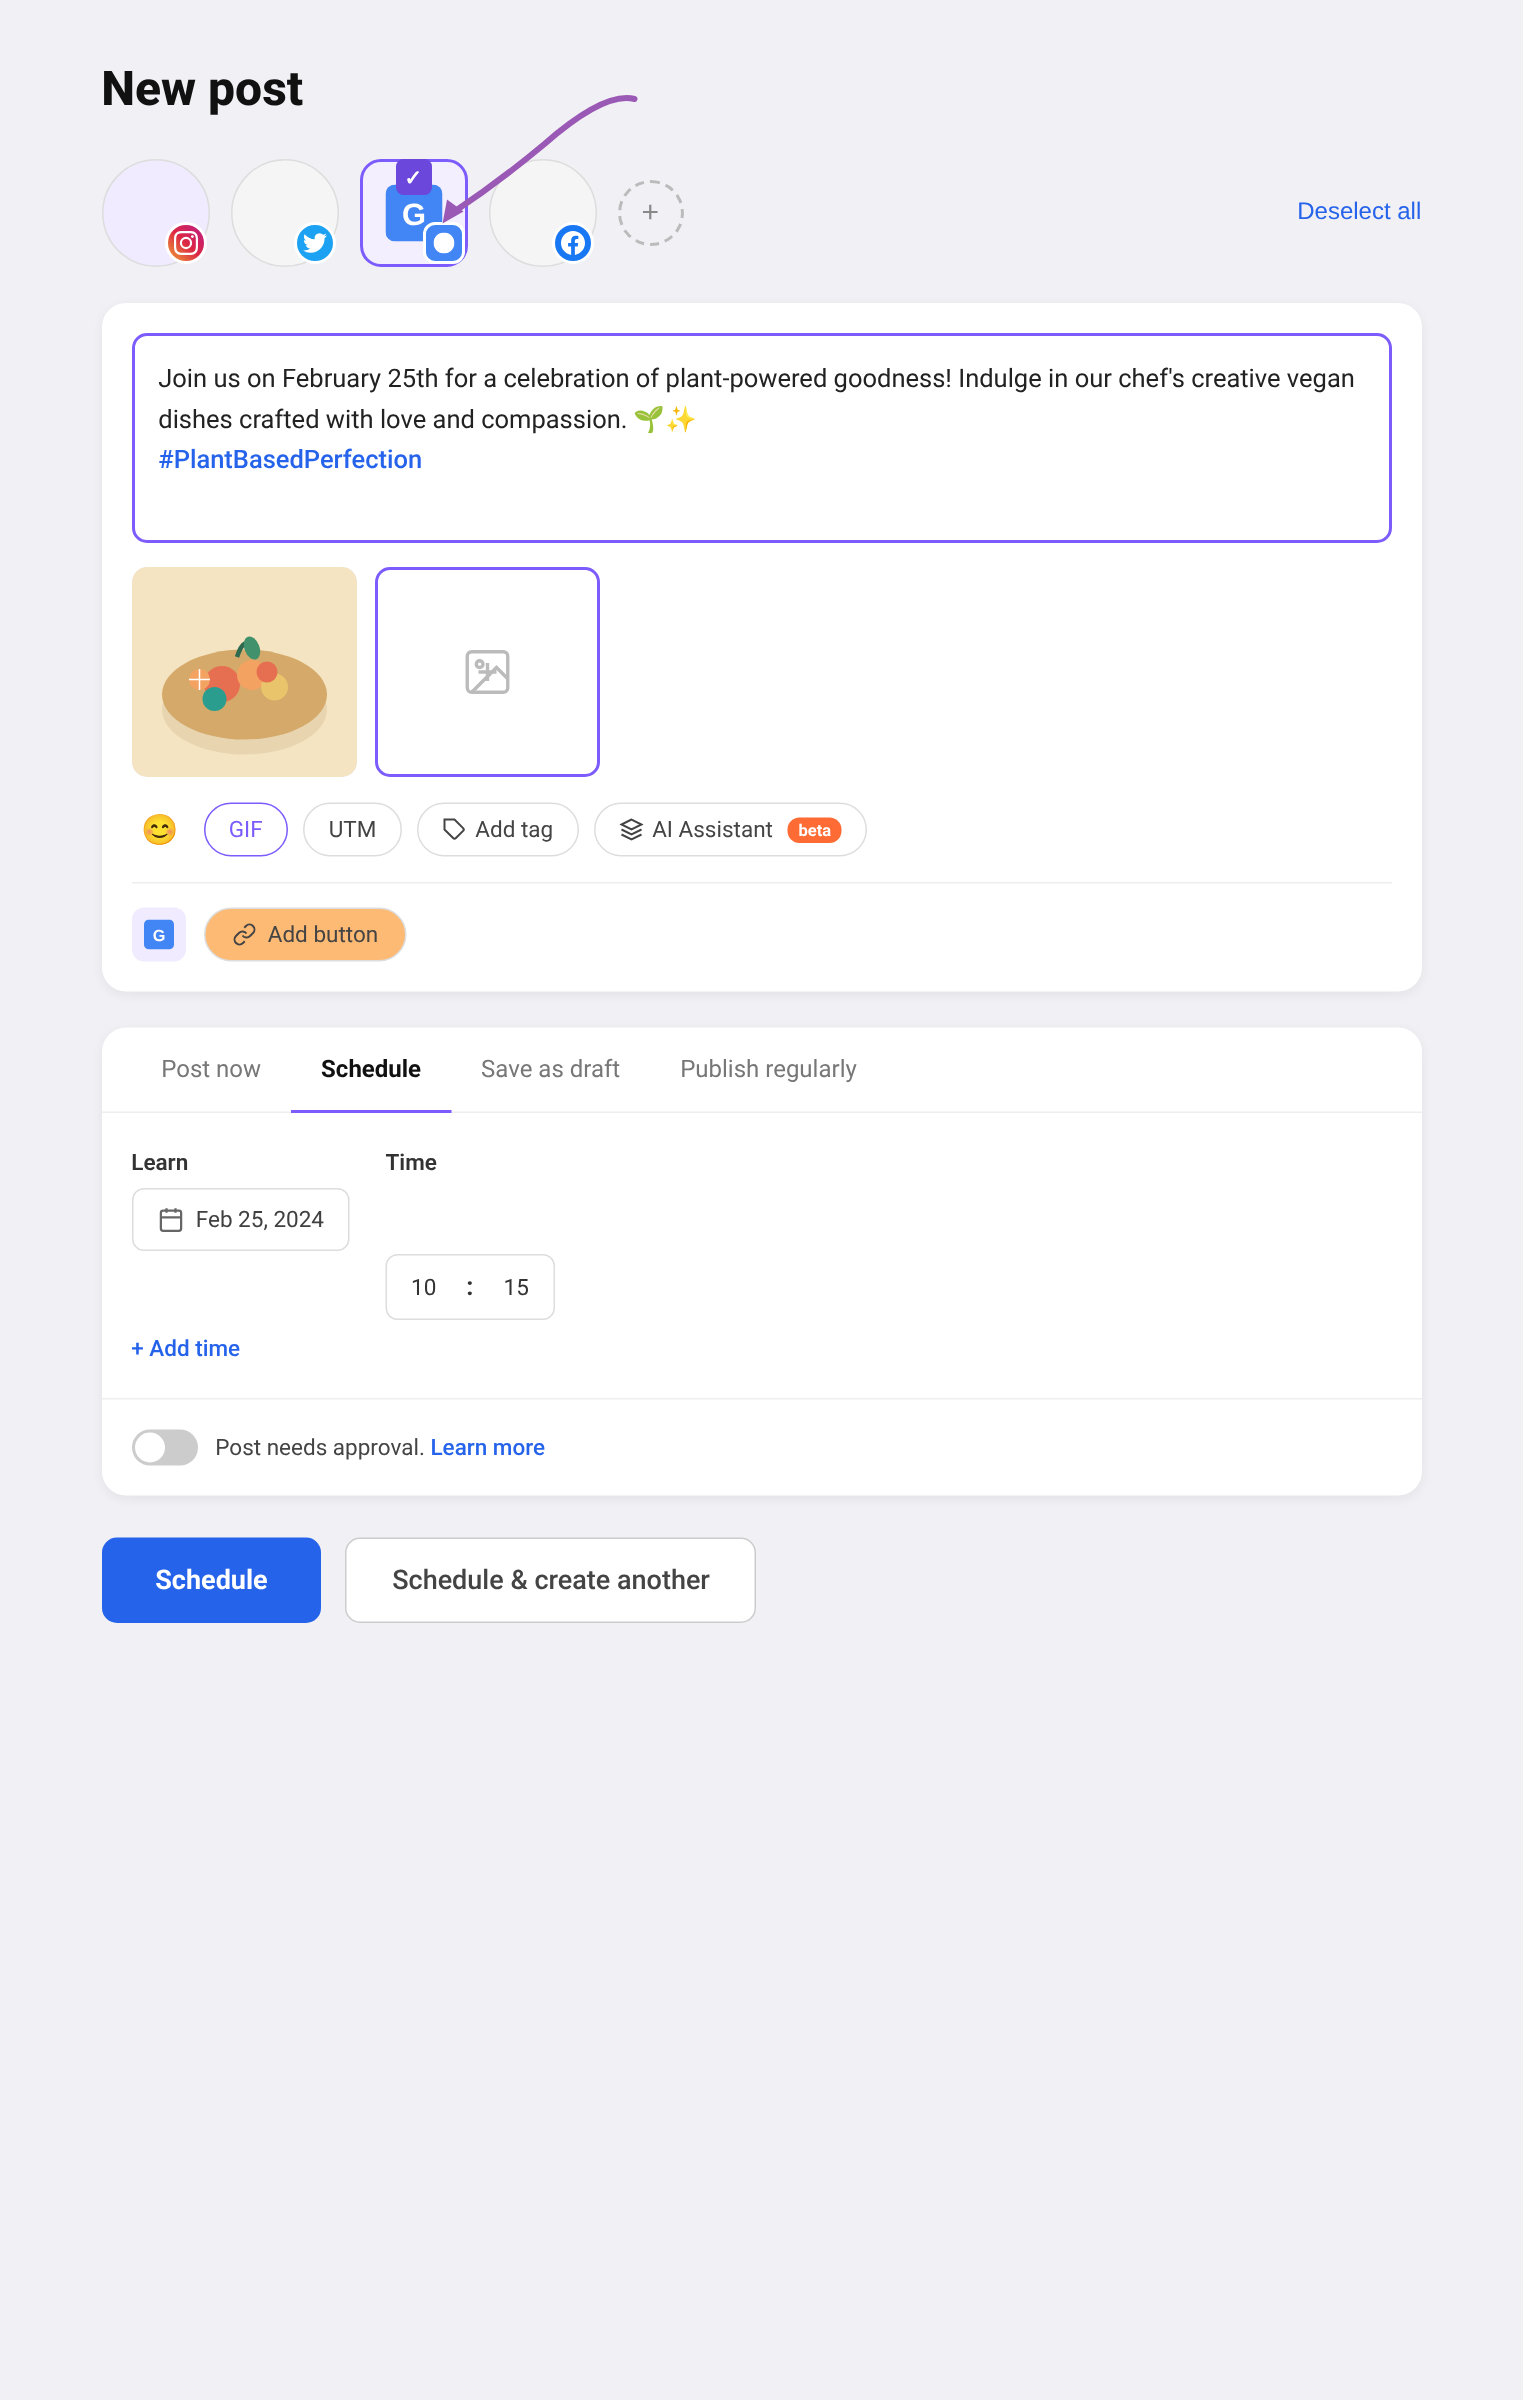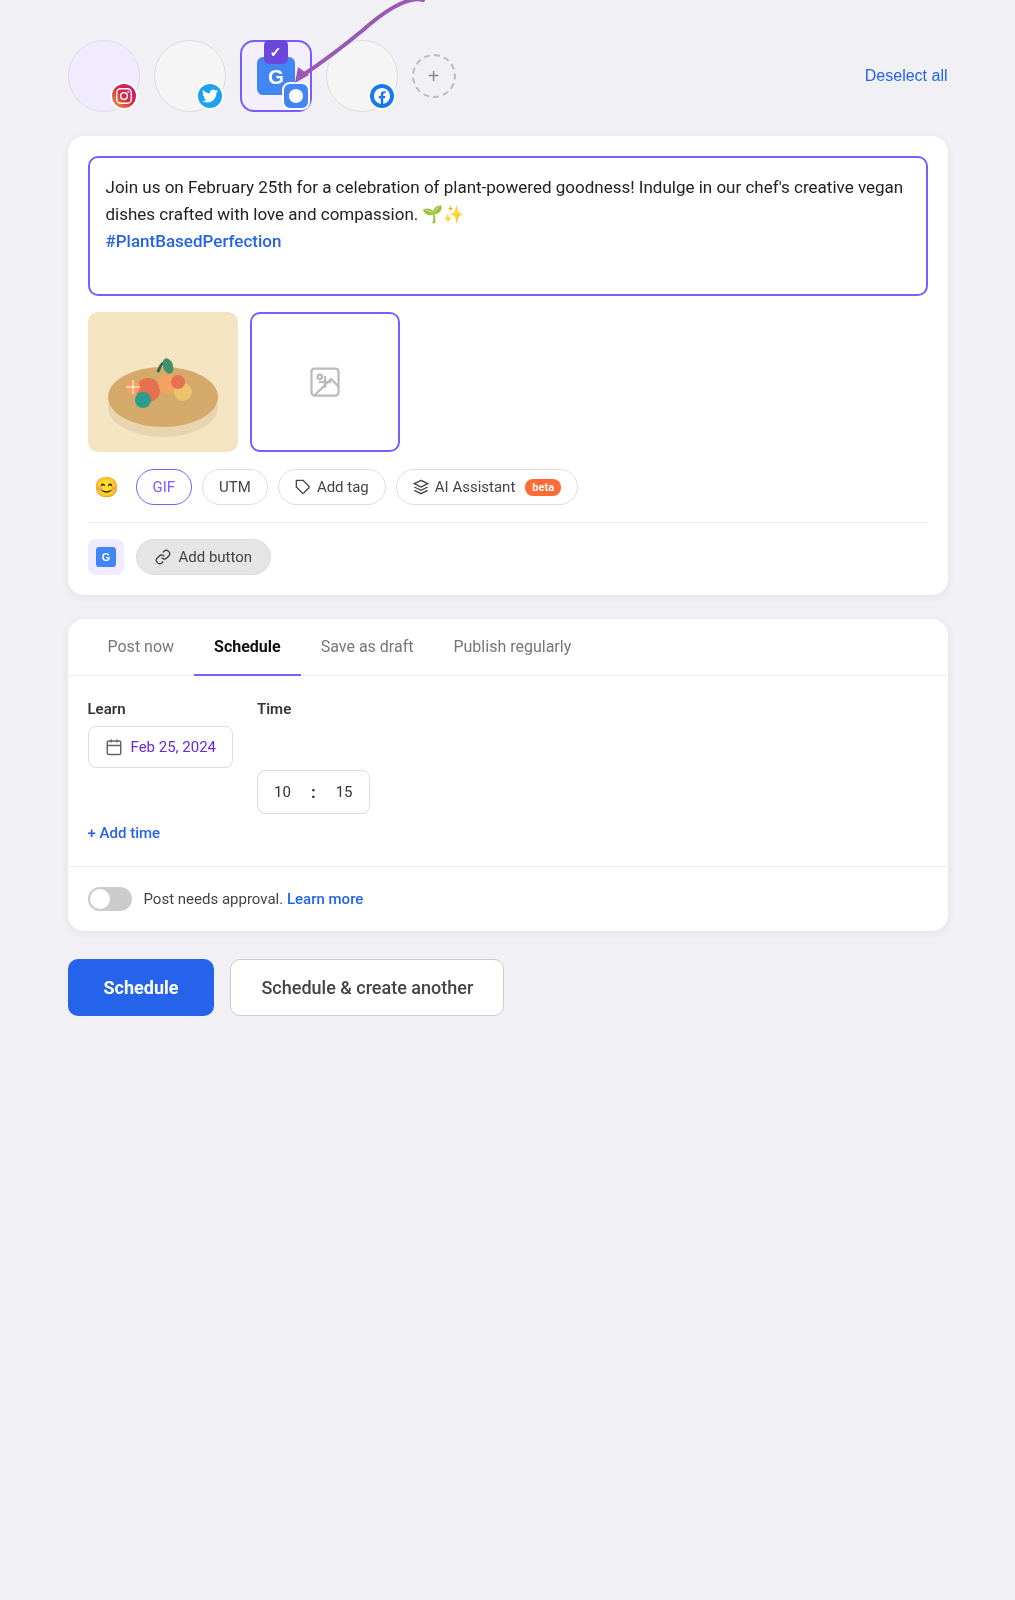--- a/index.html
+++ b/index.html
@@ -223,21 +223,21 @@
       justify-content: center;
       font-size: 18px;
     }
     .add-button-link {
       display: flex;
       align-items: center;
       gap: 8px;
       padding: 8px 18px;
       border-radius: 20px;
       border: 1.5px solid #ddd;
-      background: #e5e5e5;
+      background: #fdba74;
       font-size: 15px;
       color: #444;
       cursor: pointer;
       font-family: inherit;
     }
 
     
     .schedule-card {
       background: white;
       border-radius: 16px;
@@ -290,21 +290,21 @@
       color: #333;
     }
     .date-input {
       display: flex;
       align-items: center;
       gap: 8px;
       border: 1.5px solid #ddd;
       border-radius: 8px;
       padding: 11px 16px;
       font-size: 15px;
-      color: #6d28d9;
+      color: #404040;
       background: white;
       cursor: pointer;
     }
     .time-input {
       display: flex;
       align-items: center;
       gap: 20px;
       border: 1.5px solid #ddd;
       border-radius: 8px;
       padding: 11px 16px;
@@ -402,20 +402,21 @@
       width: 150px;
       height: 140px;
       border-radius: 10px;
     }
   </style>
 </head>
 <body>
 
 <div class="container">
 
+  <h1 class="page-title">New post</h1>
 
   <div style="position: relative;">
     <svg style="position: absolute; top: -55px; left: 155px; pointer-events:none; z-index:10;" width="220" height="110" viewBox="0 0 220 110" fill="none" xmlns="http://www.w3.org/2000/svg">
       <path d="M200 15 Q180 10 140 45 Q110 70 80 90" stroke="#9b59b6" stroke-width="4" fill="none" stroke-linecap="round"></path>
       <polygon points="75,82 72,98 86,90" fill="#9b59b6"></polygon>
     </svg>
   </div>
 
   <div class="social-row">
 

